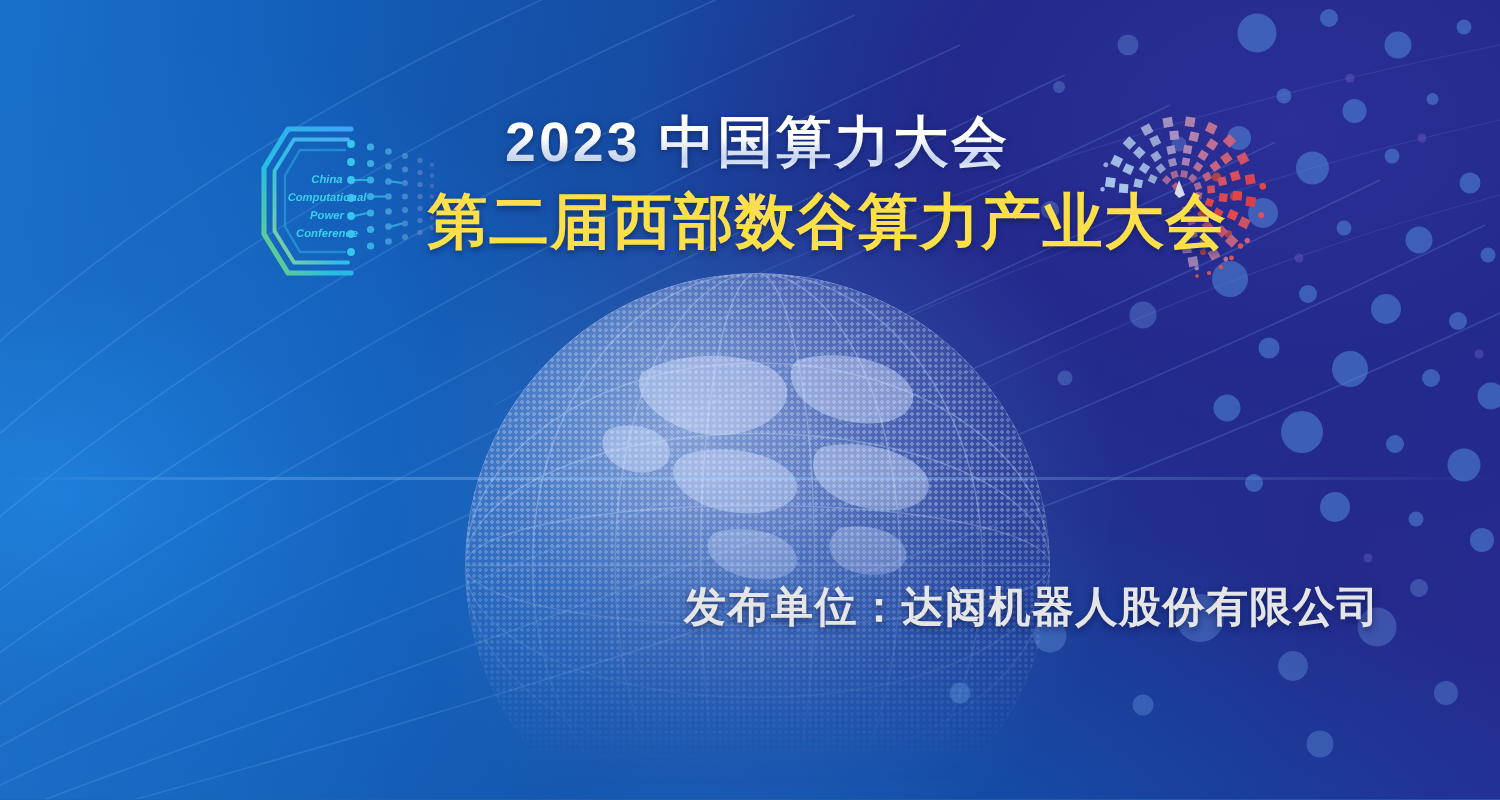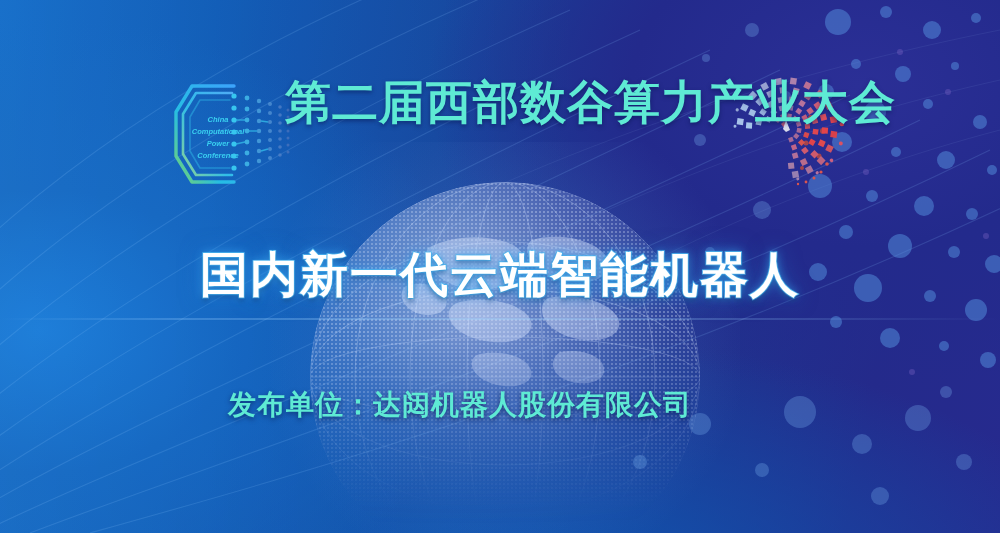--- a/index.html
+++ b/index.html
@@ -130,26 +130,26 @@
     white-space:nowrap;
     background:linear-gradient(180deg,#ffffff 0%,#ffffff 42%,#dfe7f5 58%,#c6d4ec 74%,#ffffff 100%);
     -webkit-background-clip:text;
             background-clip:text;
     color:transparent;
     -webkit-text-fill-color:transparent;
     filter:drop-shadow(0 1px 2px rgba(8,22,80,.55));
   }
   .hdr-line2 {
     margin-top:8px;
-    font-size:46px;
+    font-size:40px;
     font-weight:bold;
     letter-spacing:1px;
     line-height:44px;
     white-space:nowrap;
-    color:#5eead4;
+    color:#fde047;
     text-shadow:0 2px 4px rgba(8,22,80,.55);
   }
 
   
   .main-title {
     position:absolute;
     left:0; top:244px;
     width:1000px;
     text-align:center;
     font-size:48px;
@@ -165,27 +165,27 @@
        0 0 10px rgba(60,170,245,.85),
        0 0 22px rgba(40,140,230,.55),
        0 3px 5px rgba(6,20,70,.55);
   }
 
   
   .publisher {
     position:absolute;
     left:0; top:385px;
     width:920px;
-    text-align:center;
+    text-align:right;
     font-size:28px;
     font-weight:bold;
     letter-spacing:1px;
     line-height:40px;
     white-space:nowrap;
-    color:#5eead4;
+    color:#e5e5e5;
     text-shadow:0 2px 5px rgba(6,20,70,.6);
   }
 </style>
 </head>
 <body>
 
 <div id="banner">
 
   <div class="bg-base"></div>
 
@@ -514,20 +514,20 @@
           <circle cx="19" cy="54" r="1.4"></circle>
           <circle cx="11" cy="56" r="1.2"></circle>
         </g>
 
         <path d="M-1,-8 L3,2 L-1,4 L-4,1 Z" fill="#e6e9f2" opacity="0.92"></path>
       </g>
     </svg>
   </div>
 
   <div class="header-text">
+    <div class="hdr-line1">2023 中国算力大会</div>
     <div class="hdr-line2">第二届西部数谷算力产业大会</div>
   </div>
 
-  <div class="main-title">国内新一代云端智能机器人</div>
 
   <div class="publisher">发布单位：达闼机器人股份有限公司</div>
 
 </div>
 
 </body></html>

